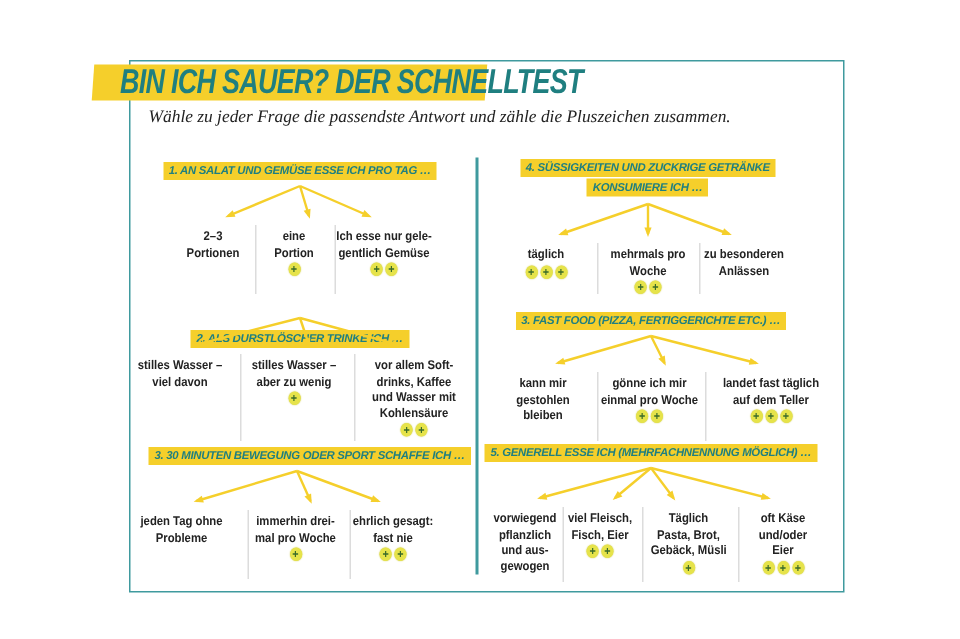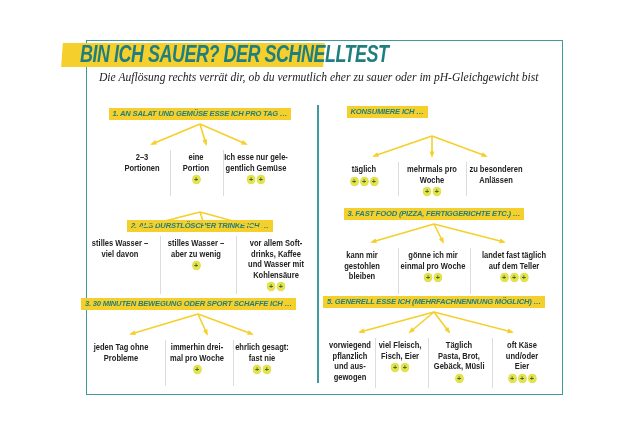--- a/index.html
+++ b/index.html
@@ -16,21 +16,21 @@
   .plus { width:9px; height:9px; border-radius:50%; background:#e6e34a; color:#3a6b2a; font-size:8px; line-height:9px; text-align:center; font-weight:bold; box-shadow:0 0 1px #c8c336; }
   svg.arrows { position:absolute; left:0; top:0; overflow:visible; pointer-events:none; }
 </style>
 </head>
 <body>
 
 <div class="frame"></div>
 <div class="title-band"></div>
 <div class="title">BIN ICH SAUER? DER SCHNELLTEST</div>
 <div class="intro">
-  <div>Die Auflösung rechts verrät dir, ob du vermutlich eher zu sauer oder im pH-Gleichgewicht bist</div>
+  <div>Wähle zu jeder Frage die passendste Antwort und zähle die Pluszeichen zusammen.</div>
 </div>
 <div class="divider"></div>
 
 <div id="quiz">
     <div class="q-label" style="white-space: pre; left: 108.5px; top: 108px;">1. AN SALAT UND GEMÜSE ESSE ICH PRO TAG …</div>
     <div class="ans" style="left: 116px; top: 152px; width: 52px;">
       <div style="white-space: pre;">2–3
 Portionen</div>
     </div>
     <div class="ans" style="left: 173px; top: 152px; width: 46px;">
@@ -67,21 +67,21 @@
 drinks, Kaffee
 und Wasser mit
 Kohlensäure</div>
       <div class="plus-row">
         <span class="plus">+</span>
         <span class="plus">+</span>
       </div>
     </div>
     <div class="sep" style="left: 160px; top: 236px; height: 58px;"></div>
     <div class="sep" style="left: 236px; top: 236px; height: 58px;"></div>
-    <div class="q-label" style="white-space: pre; left: 81px; top: 298px;">3. 30 MINUTEN BEWEGUNG ODER SPORT SCHAFFE ICH …</div>
+    <div class="q-label" style="white-space: pre; left: 99px; top: 298px;">3. 30 MINUTEN BEWEGUNG ODER SPORT SCHAFFE ICH …</div>
     <div class="ans" style="left: 84px; top: 342px; width: 74px;">
       <div style="white-space: pre;">jeden Tag ohne
 Probleme</div>
     </div>
     <div class="ans" style="left: 162px; top: 342px; width: 70px;">
       <div style="white-space: pre;">immerhin drei-
 mal pro Woche</div>
       <div class="plus-row">
         <span class="plus">+</span>
       </div>
@@ -89,21 +89,21 @@
     <div class="ans" style="left: 228px; top: 342px; width: 68px;">
       <div style="white-space: pre;">ehrlich gesagt:
 fast nie</div>
       <div class="plus-row">
         <span class="plus">+</span>
         <span class="plus">+</span>
       </div>
     </div>
     <div class="sep" style="left: 165px; top: 340px; height: 46px;"></div>
     <div class="sep" style="left: 233px; top: 340px; height: 46px;"></div>
-    <div class="q-label" style="white-space: pre; left: 346.5px; top: 106px; background: transparent; padding: 0px;"><div style="display: table; margin: 0px auto 11px; background: rgb(245, 207, 43); padding: 1px 4px;">KONSUMIERE ICH …</div></div>
+    <div class="q-label" style="white-space: pre; left: 346.5px; top: 106px; background: transparent; padding: 0px;"><div style="display: table; margin: 0px auto 1px; background: rgb(245, 207, 43); padding: 1px 4px;">4. SÜSSIGKEITEN UND ZUCKRIGE GETRÄNKE</div><div style="display: table; margin: 0px auto 11px; background: rgb(245, 207, 43); padding: 1px 4px;">KONSUMIERE ICH …</div></div>
     <div class="ans" style="left: 342px; top: 164px; width: 44px;">
       <div style="white-space: pre;">täglich</div>
       <div class="plus-row">
         <span class="plus">+</span>
         <span class="plus">+</span>
         <span class="plus">+</span>
       </div>
     </div>
     <div class="ans" style="left: 402px; top: 164px; width: 60px;">
       <div style="white-space: pre;">mehrmals pro

